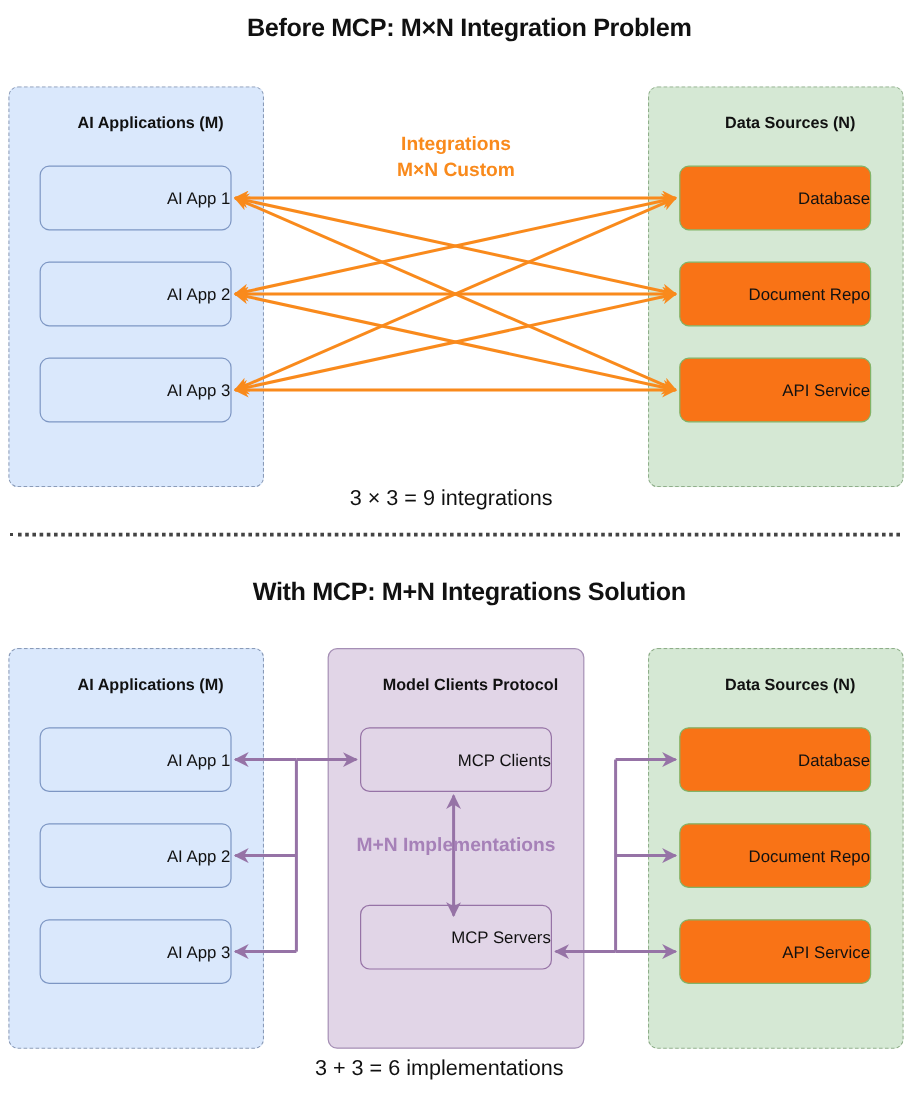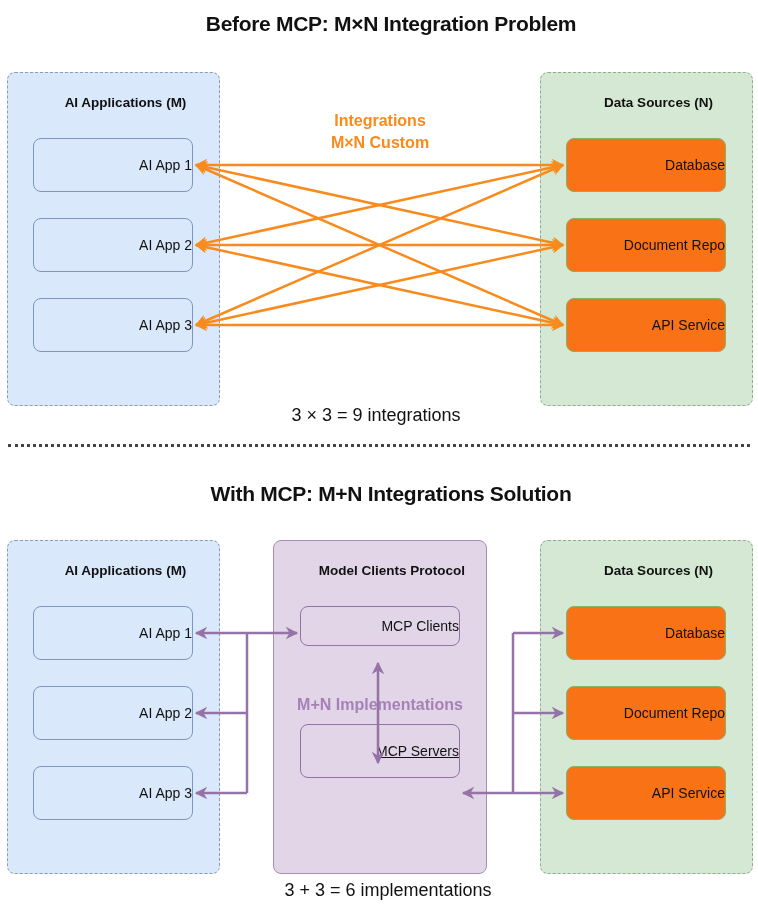--- a/index.html
+++ b/index.html
@@ -76,24 +76,24 @@
 <div class="node blue" style="left:33px; top:686px; width:160px; height:54px;">
     <span>AI App 2</span>
   </div>
 <div class="node blue" style="left:33px; top:766px; width:160px; height:54px;">
     <span>AI App 3</span>
   </div>
 
 <div class="group purple" style="left:273px; top:540px; width:214px; height:334px;">
   <div class="group-title">Model Clients Protocol</div>
 </div>
-<div class="node purple" style="left:300px; top:606px; width:160px; height:40px;">
+<div class="node purple" style="left:300px; top:606px; width:160px; height:54px;">
     <span>MCP Clients</span>
   </div>
-<div class="node purple" style="left:300px; top:724px; width:160px; height:54px;text-decoration:underline;">
+<div class="node purple" style="left:300px; top:754px; width:160px; height:54px;">
     <span>MCP Servers</span>
   </div>
 
 <div class="group green" style="left:540px; top:540px; width:213px; height:334px;">
   <div class="group-title">Data Sources (N)</div>
 </div>
 <div class="node green" style="left:566px; top:606px; width:160px; height:54px;">
     <span>Database</span>
   </div>
 <div class="node green" style="left:566px; top:686px; width:160px; height:54px;">
@@ -135,13 +135,13 @@
 
     <path d="M513,633 L513,793"></path>
     <path d="M513,793 L463,793" marker-end="url(#arrP)"></path>
     <path d="M513,633 L563,633" marker-end="url(#arrP)"></path>
     <path d="M513,713 L563,713" marker-end="url(#arrP)"></path>
     <path d="M513,793 L563,793" marker-end="url(#arrP)"></path>
   </g>
 </svg>
 
 <div class="label purple-label" style="left:273px; width:214px; top:696px;text-align:center;">M+N Implementations</div>
-<div class="label formula" style="left:218px; width:340px; top:880px;">3 + 3 = 6 implementations</div>
+<div class="label formula" style="left:196px; width:340px; top:880px;">3 + 3 = 6 implementations</div>
 
 </body></html>

